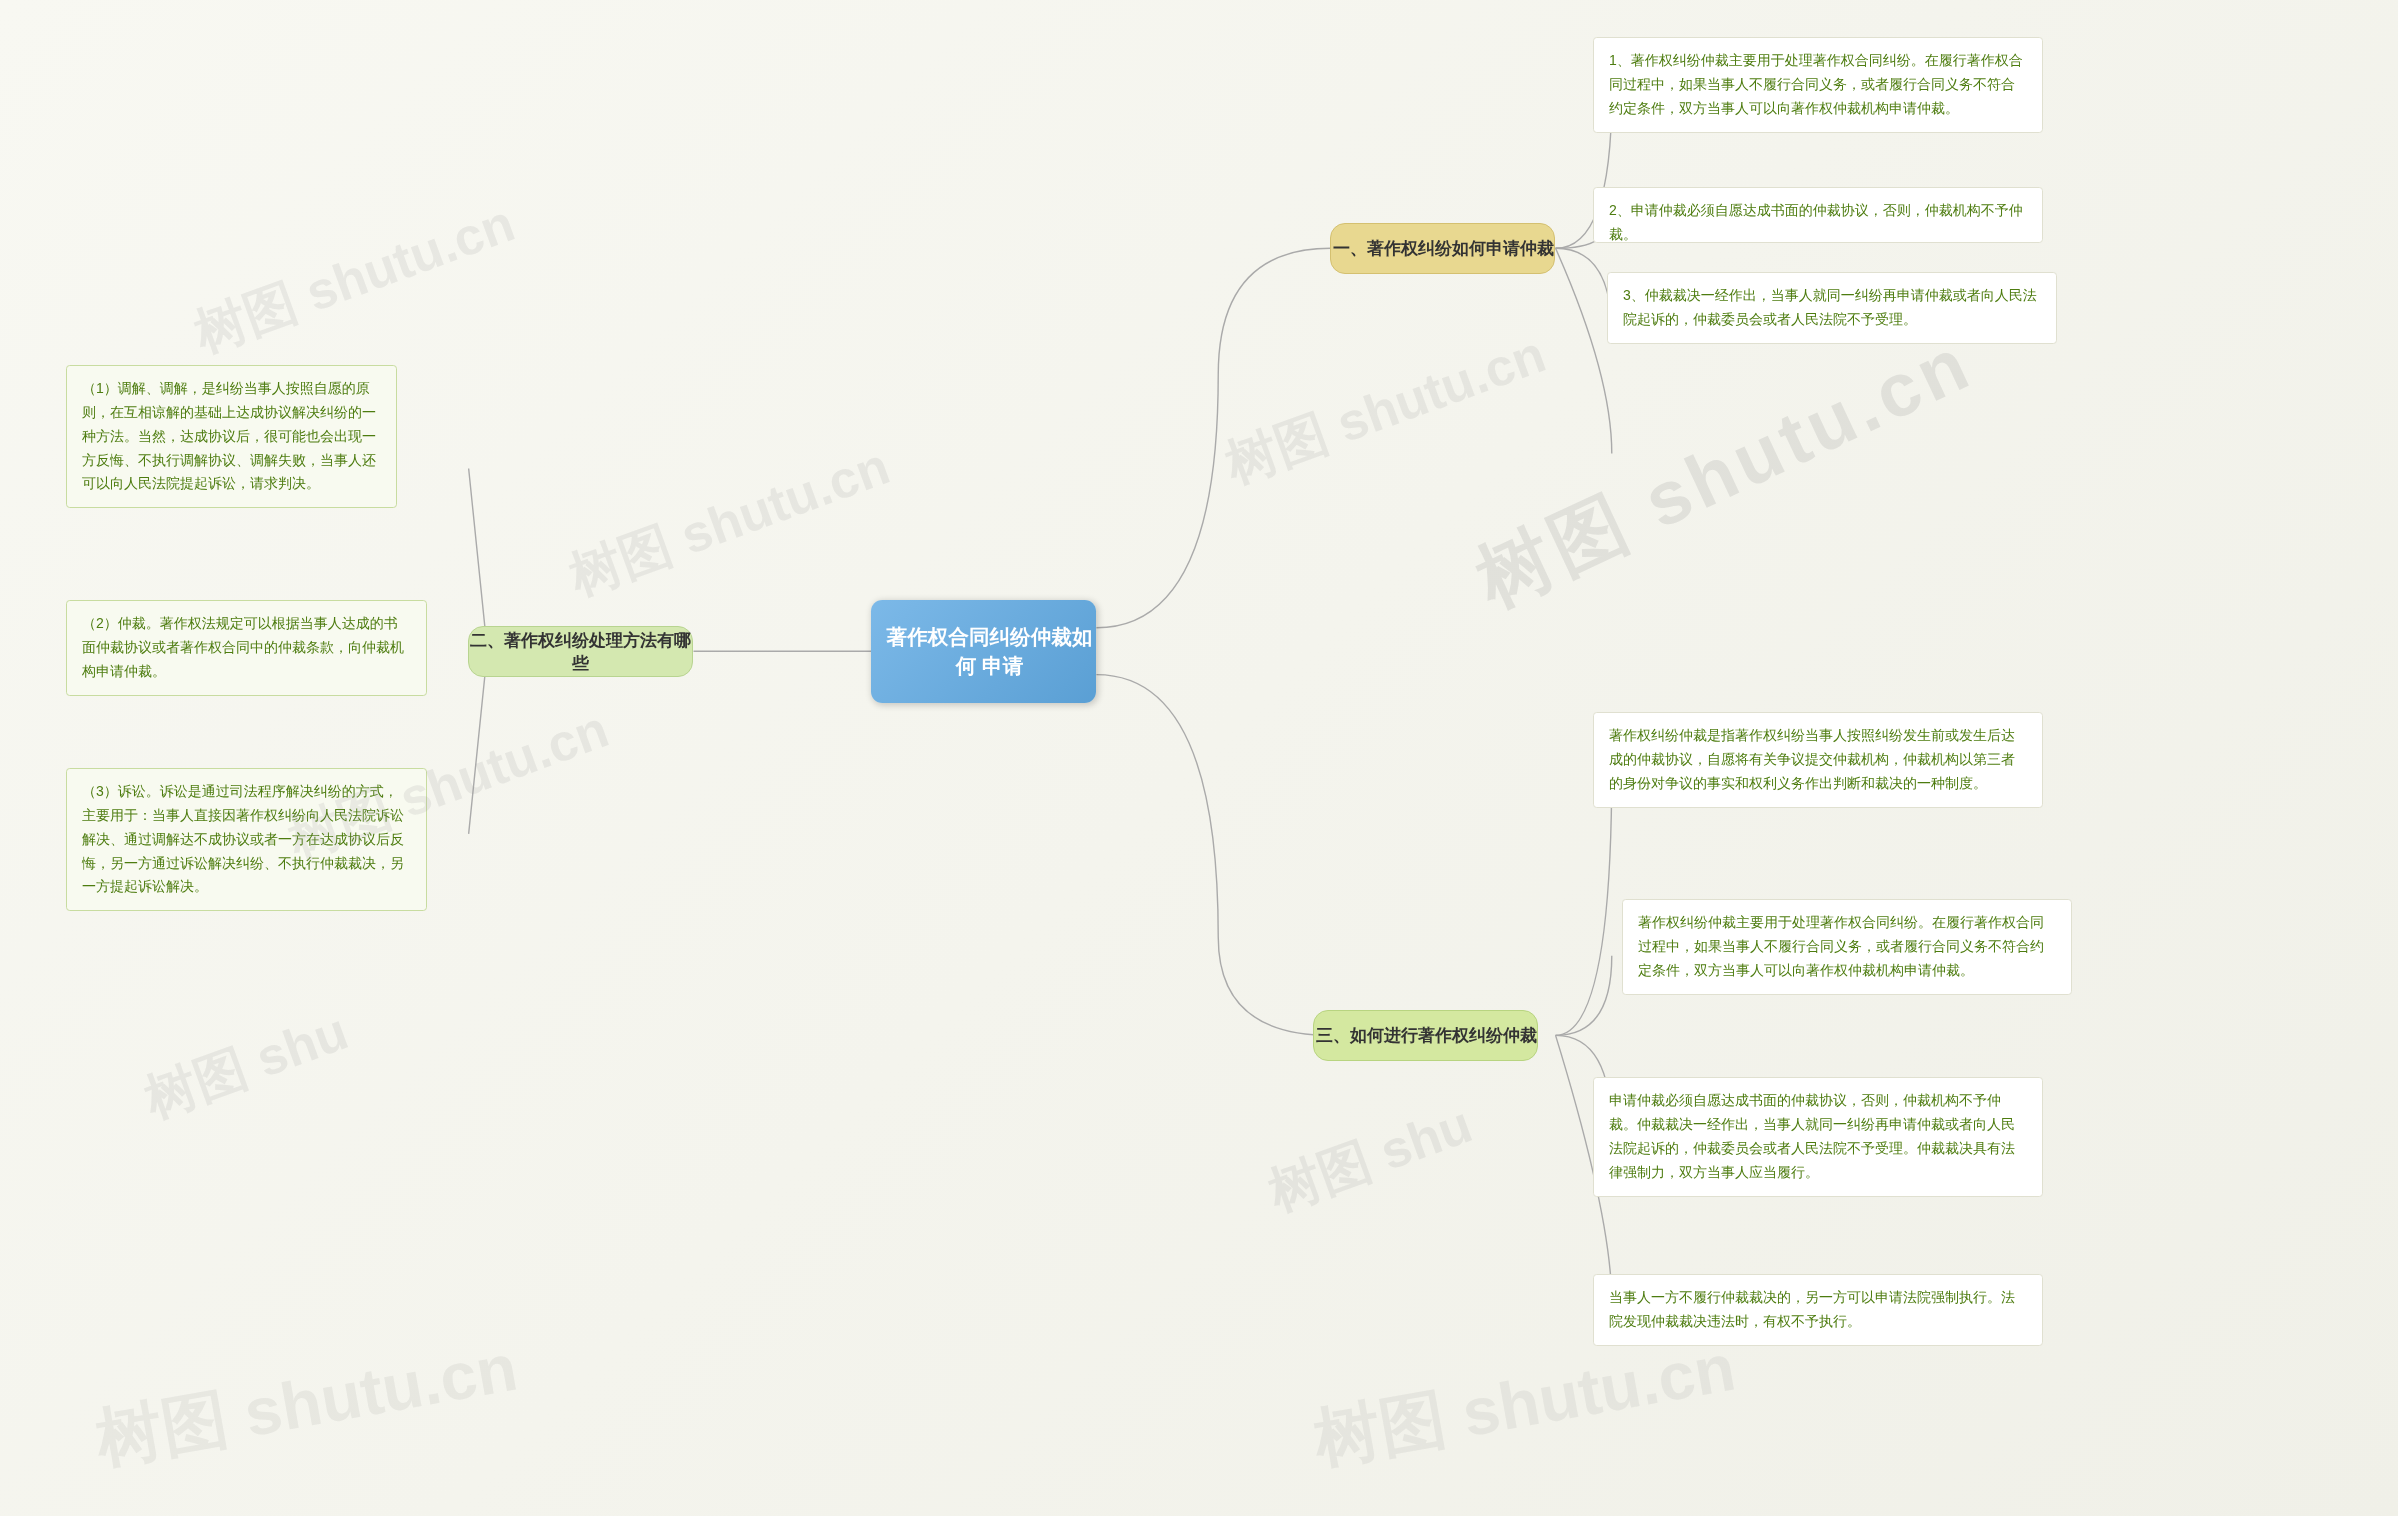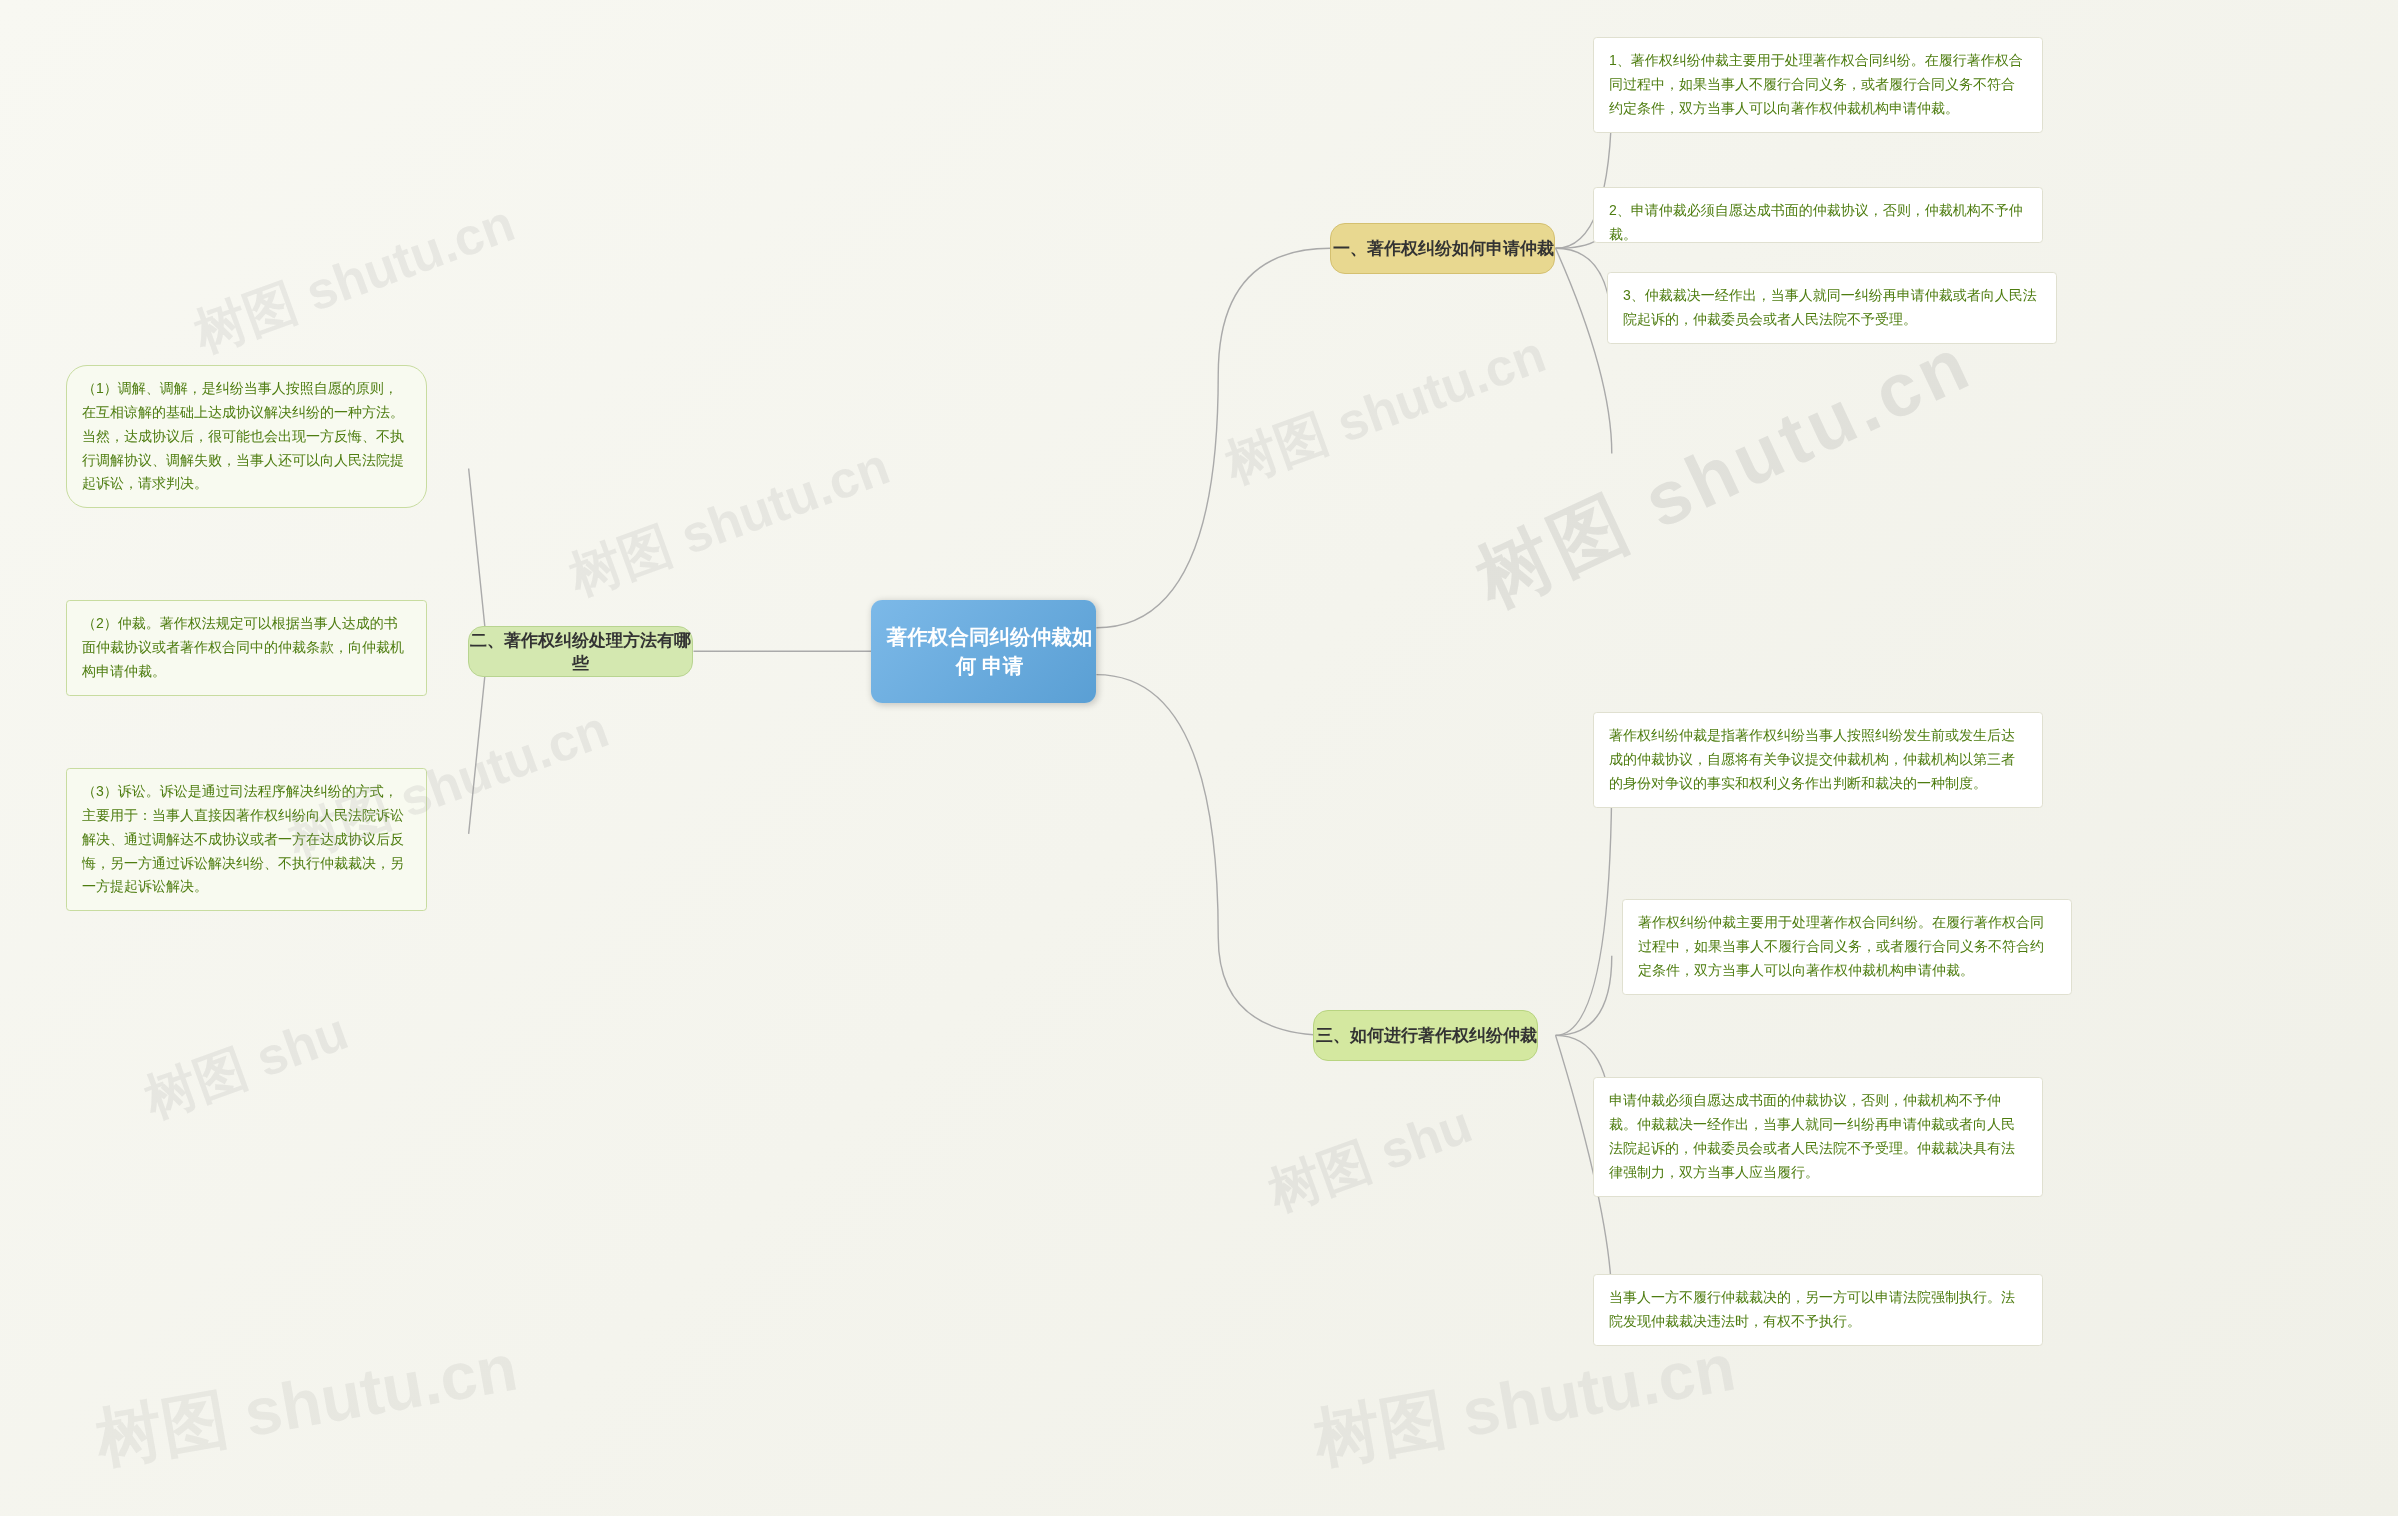--- a/index.html
+++ b/index.html
@@ -148,21 +148,21 @@
 
   <div class="central-node">
     <span>著作权合同纠纷仲裁如何
 申请</span>
   </div>
 
   <div class="branch-node left" style="left:468px; top:626px;">
     <span>二、著作权纠纷处理方法有哪些</span>
   </div>
 
-  <div class="leaf-node left-leaf" style="left:66px; top:365px; width:361px;border-radius:21px;">
+  <div class="leaf-node left-leaf" style="left:66px; top:365px; width:331px;">
     <span>（1）调解、调解，是纠纷当事人按照自愿的原则，在互相谅解的基础上达成协议解决纠纷的一种方法。当然，达成协议后，很可能也会出现一方反悔、不执行调解协议、调解失败，当事人还可以向人民法院提起诉讼，请求判决。</span>
   </div>
 
   <div class="leaf-node left-leaf" style="left:66px; top:600px; width:361px;">
     <span>（2）仲裁。著作权法规定可以根据当事人达成的书面仲裁协议或者著作权合同中的仲裁条款，向仲裁机构申请仲裁。</span>
   </div>
 
   <div class="leaf-node left-leaf" style="left:66px; top:768px; width:361px;">
     <span>（3）诉讼。诉讼是通过司法程序解决纠纷的方式，主要用于：当事人直接因著作权纠纷向人民法院诉讼解决、通过调解达不成协议或者一方在达成协议后反悔，另一方通过诉讼解决纠纷、不执行仲裁裁决，另一方提起诉讼解决。</span>
   </div>

